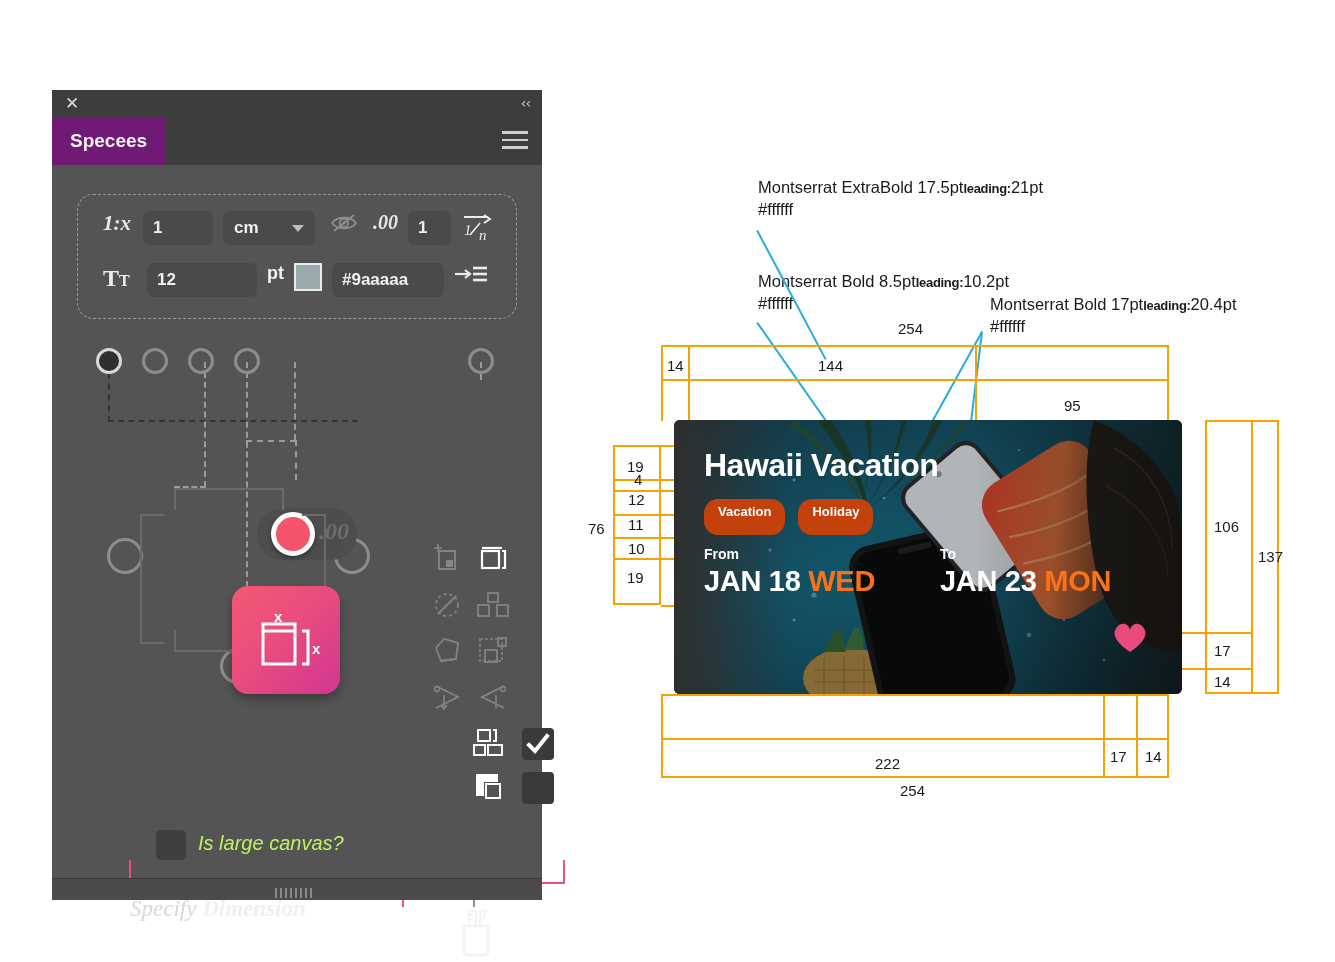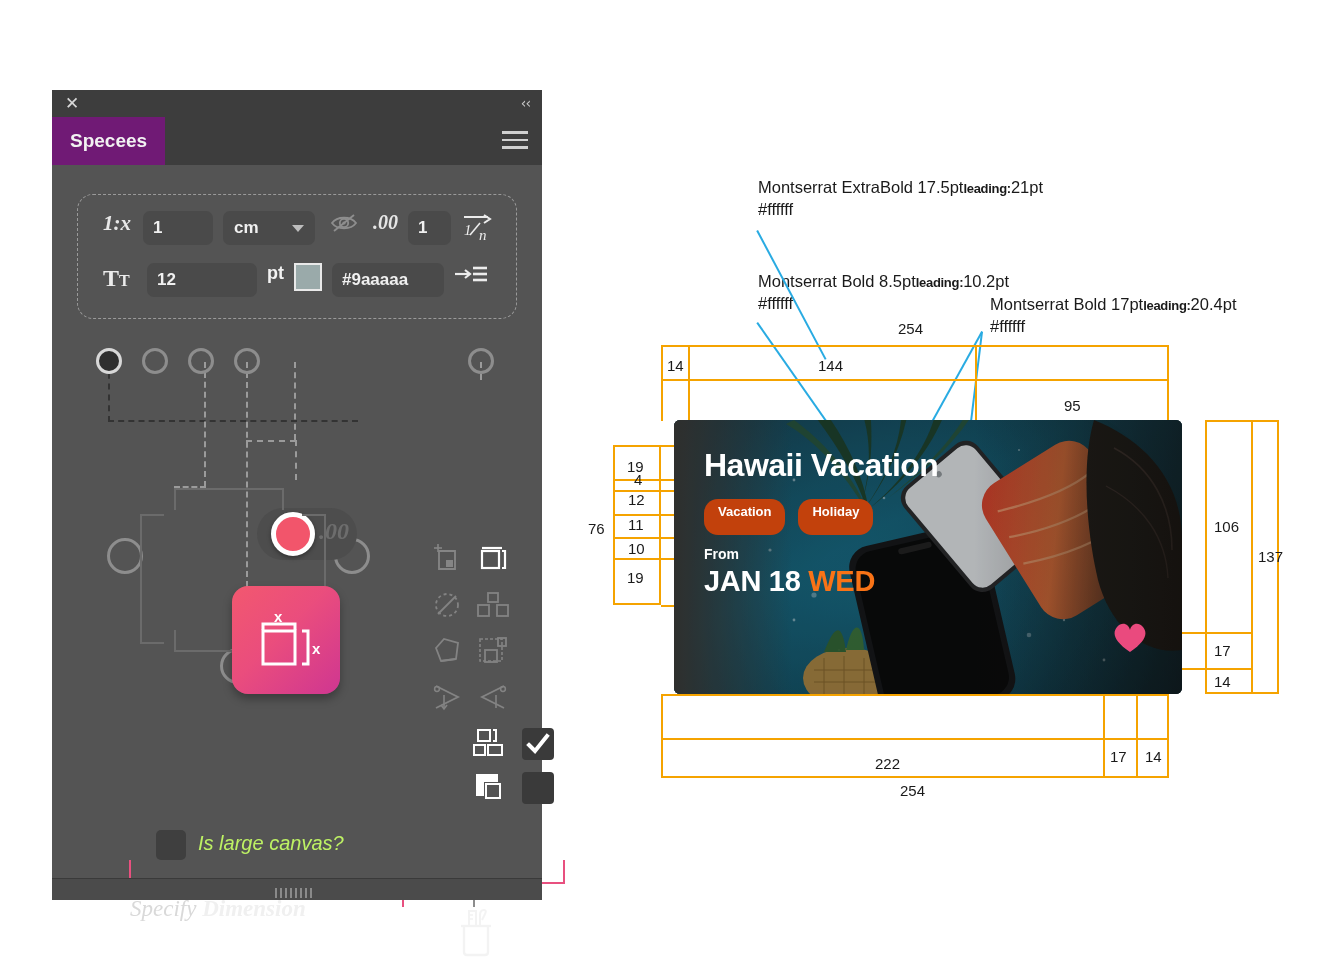--- a/index.html
+++ b/index.html
@@ -674,20 +674,27 @@
     </div>
 
     <div id="from-block">
       <div class="fromto-lbl">From</div>
       <div class="date-line">
         <span class="date-main">JAN 18</span>
         <span class="date-day">WED</span>
       </div>
     </div>
 
+    <div id="to-block">
+      <div class="fromto-lbl">To</div>
+      <div class="date-line">
+        <span class="date-main">JAN 23</span>
+        <span class="date-day">MON</span>
+      </div>
+    </div>
 
     <span id="heart-icon">
       <svg width="36" height="32" viewBox="0 0 36 32">
         <path d="M18 30 C2 19 0 11 5 5 C10 -1 17 2 18 8 C19 2 26 -1 31 5 C36 11 34 19 18 30 Z" fill="#ea4a7e"></path>
       </svg>
     </span>
   </div>
 </div>
 
 </body></html>

